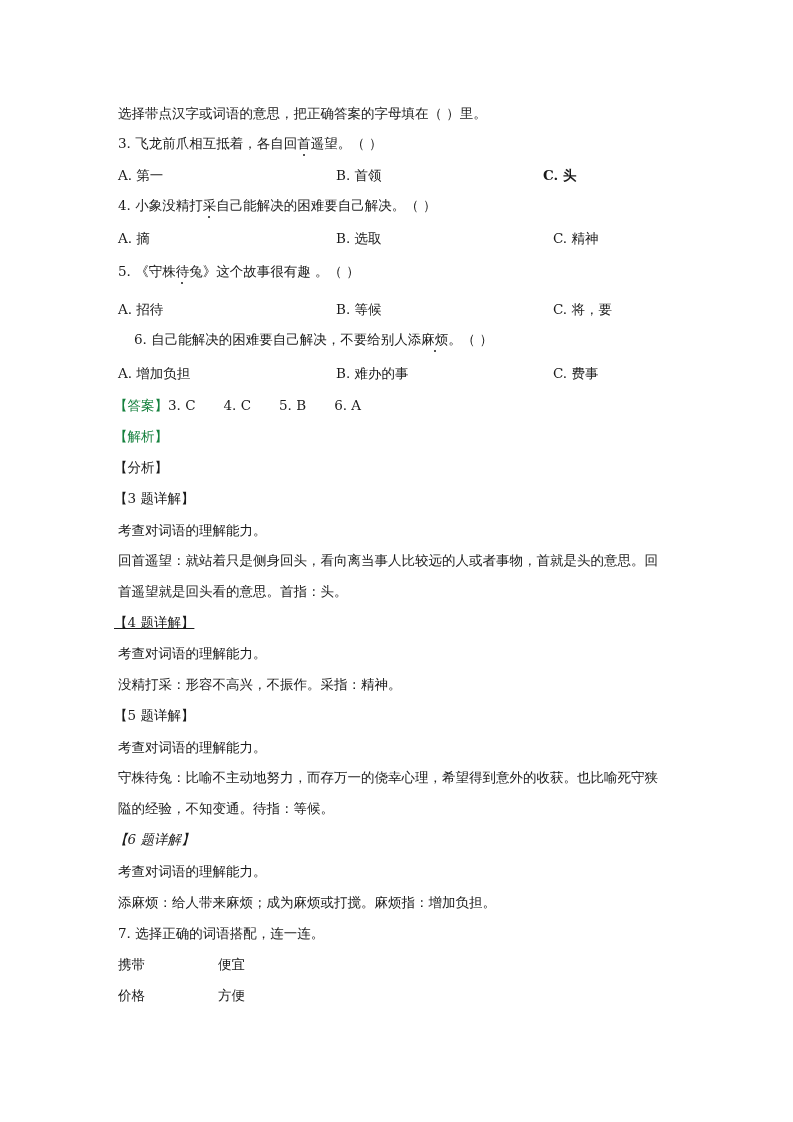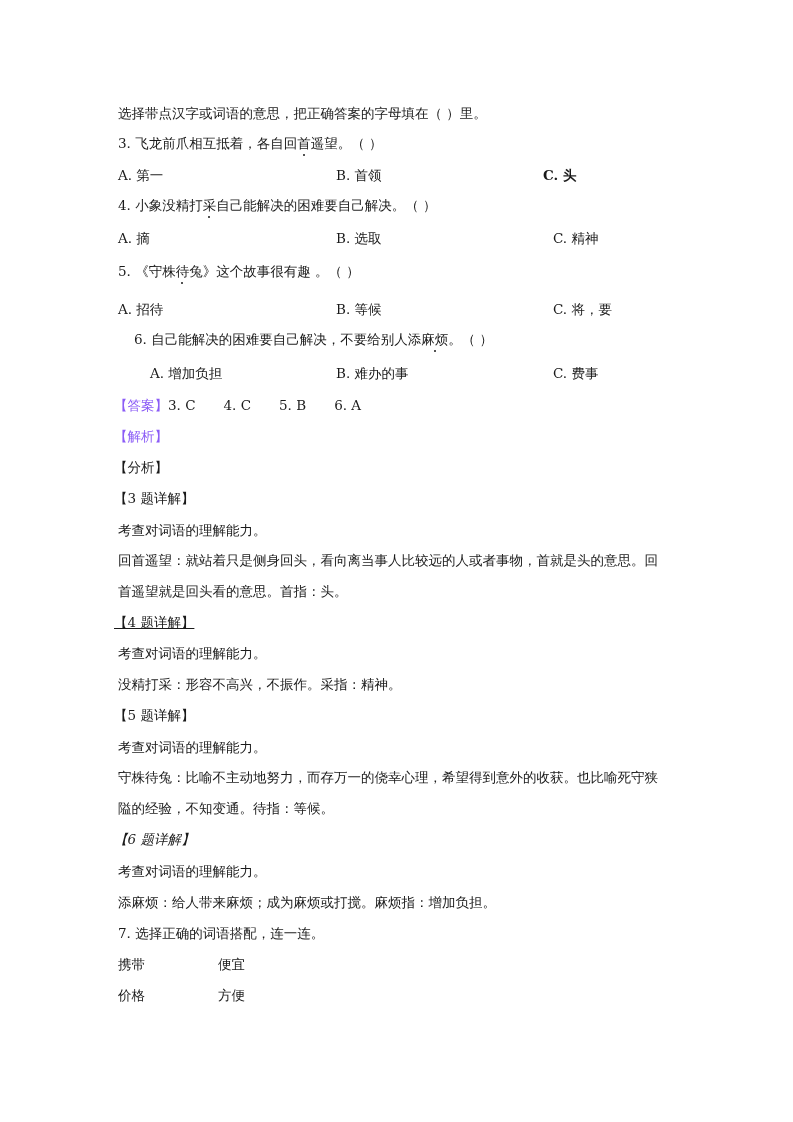--- a/index.html
+++ b/index.html
@@ -6,21 +6,21 @@
     body {
       width: 793px; height: 1122px; position: relative; overflow: hidden;
       font-family: "DejaVu Serif", "Liberation Serif", serif;
       color: #1a1a1a; font-size: 13.5px;
     }
     .line {
       position: absolute; left: 118px; white-space: nowrap;
       line-height: 18px; height: 18px;
     }
     .opt { position: absolute; white-space: nowrap; line-height: 18px; }
-    .blue { color: #8b5cf6; }
+    .blue { color: #15803d; }
     .dot { position: relative; display: inline-block; }
     .dot::after {
       content: ""; position: absolute; left: 50%; bottom: -4px;
       width: 2px; height: 2px; background: #1a1a1a; border-radius: 50%;
       transform: translateX(-50%);
     }
     .gap { display: inline-block; }
   </style>
 </head>
 <body>
@@ -48,21 +48,21 @@
   <span>《守株</span><span class="dot">待</span><span>兔》这个故事很有趣 。（       ）</span>
 </div>
 <div class="opt" style="top:300px; left:118px;"><span>A.</span> <span>招待</span></div>
 <div class="opt" style="top:300px; left:336px;"><span>B.</span> <span>等候</span></div>
 <div class="opt" style="top:300px; left:553px;"><span>C.</span> <span>将，要</span></div>
 
 <div class="line" style="top:330px;margin-left:16px;">
   <span>6.</span>
   <span>自己能解决的困难要自己解决，不要给别人添</span><span class="dot">麻烦</span><span>。（       ）</span>
 </div>
-<div class="opt" style="top:364px; left:118px;margin-left:32px;"><span>A.</span> <span>增加负担</span></div>
+<div class="opt" style="top:364px; left:118px;"><span>A.</span> <span>增加负担</span></div>
 <div class="opt" style="top:364px; left:336px;"><span>B.</span> <span>难办的事</span></div>
 <div class="opt" style="top:364px; left:553px;"><span>C.</span> <span>费事</span></div>
 
 <div class="line" style="top:396px; left:114px;">
   <span class="blue">【答案】</span><span>3. C</span><span class="gap" style="width:28px"></span><span>4. C</span><span class="gap" style="width:28px"></span><span>5. B</span><span class="gap" style="width:28px"></span><span>6. A</span>
 </div>
 
 <div class="line blue" style="top:427px; left:114px;">【解析】</div>
 <div class="line" style="top:458px; left:114px;">【分析】</div>
 

